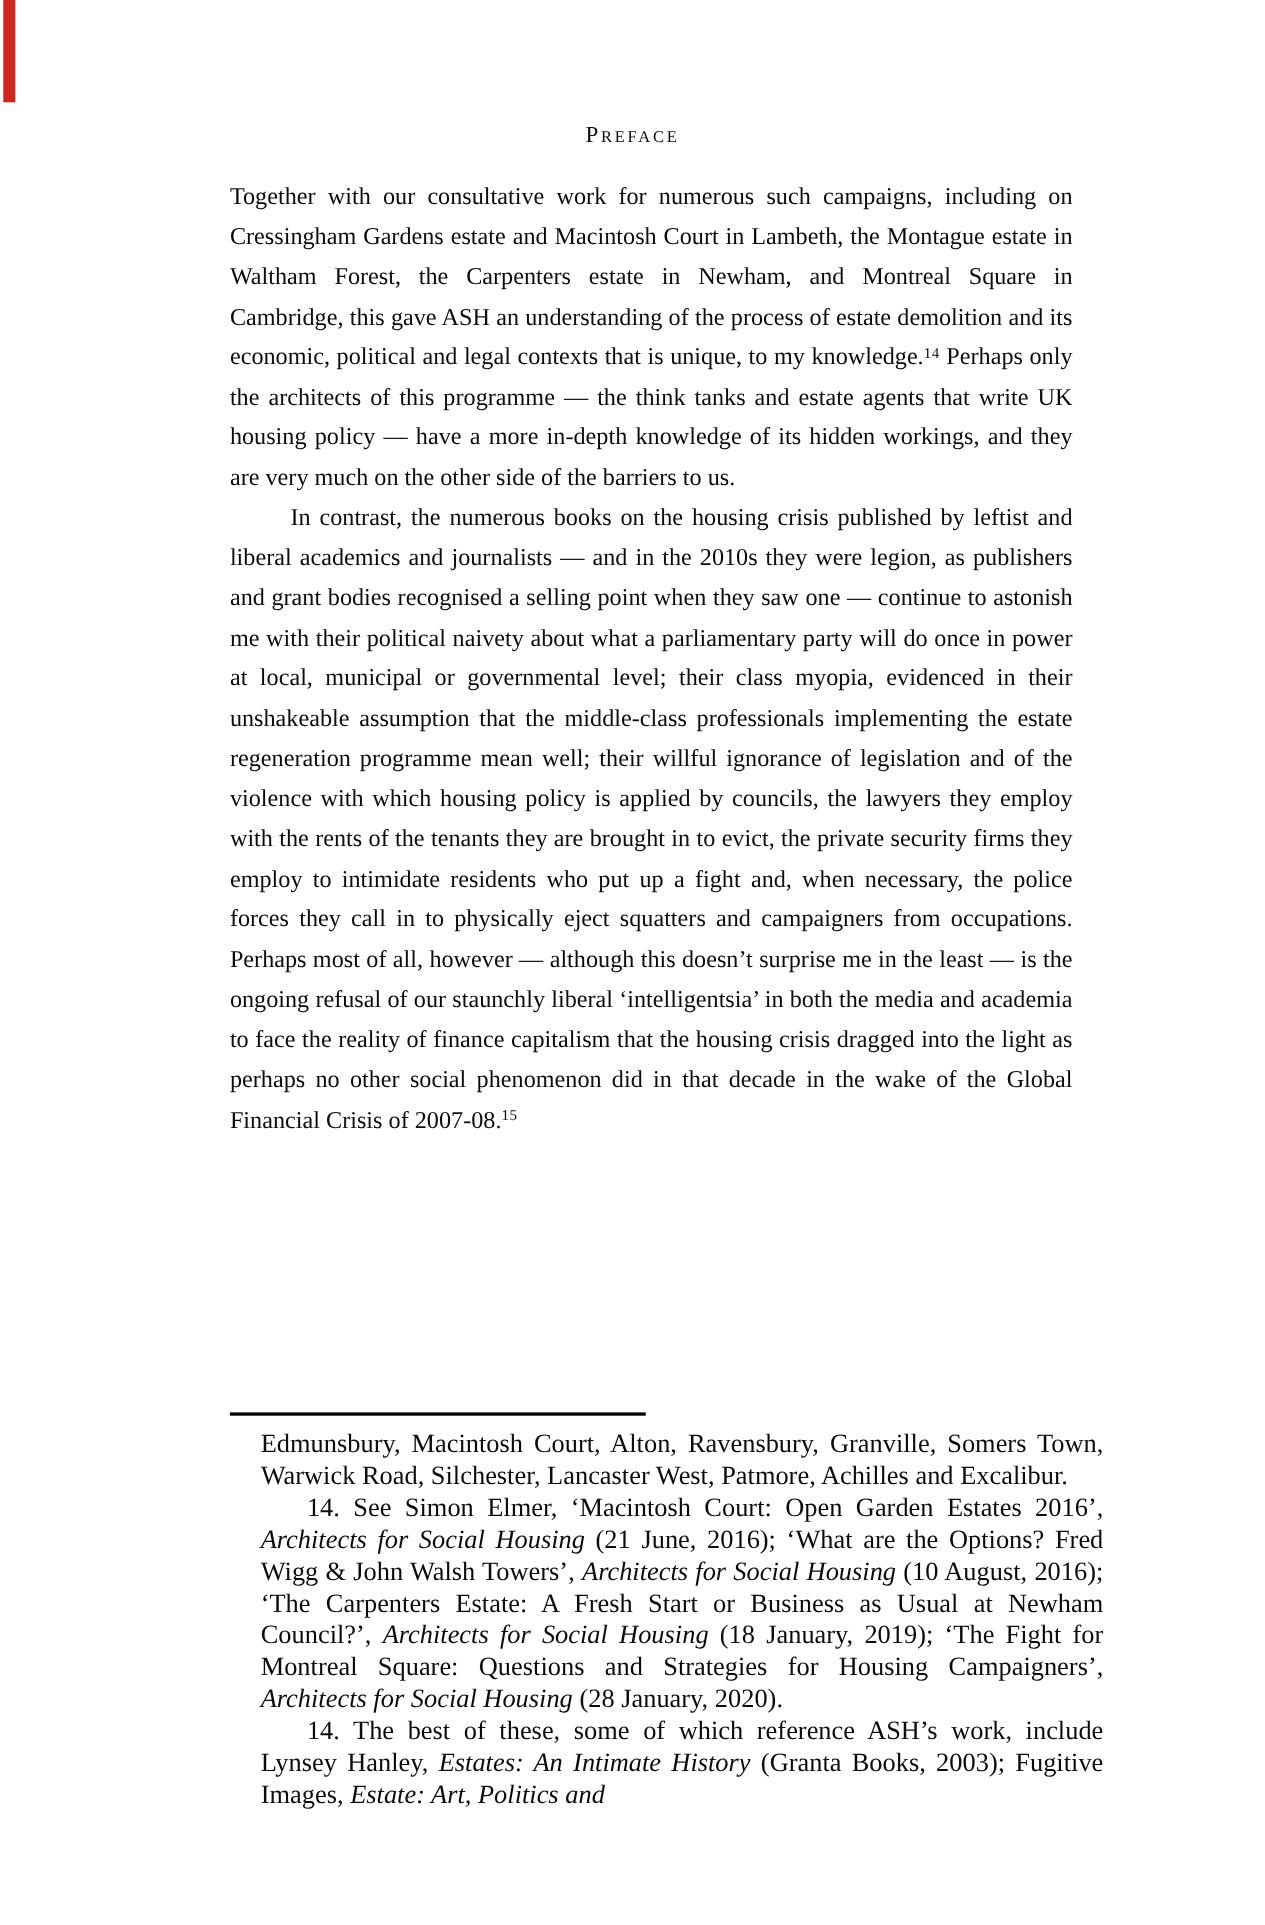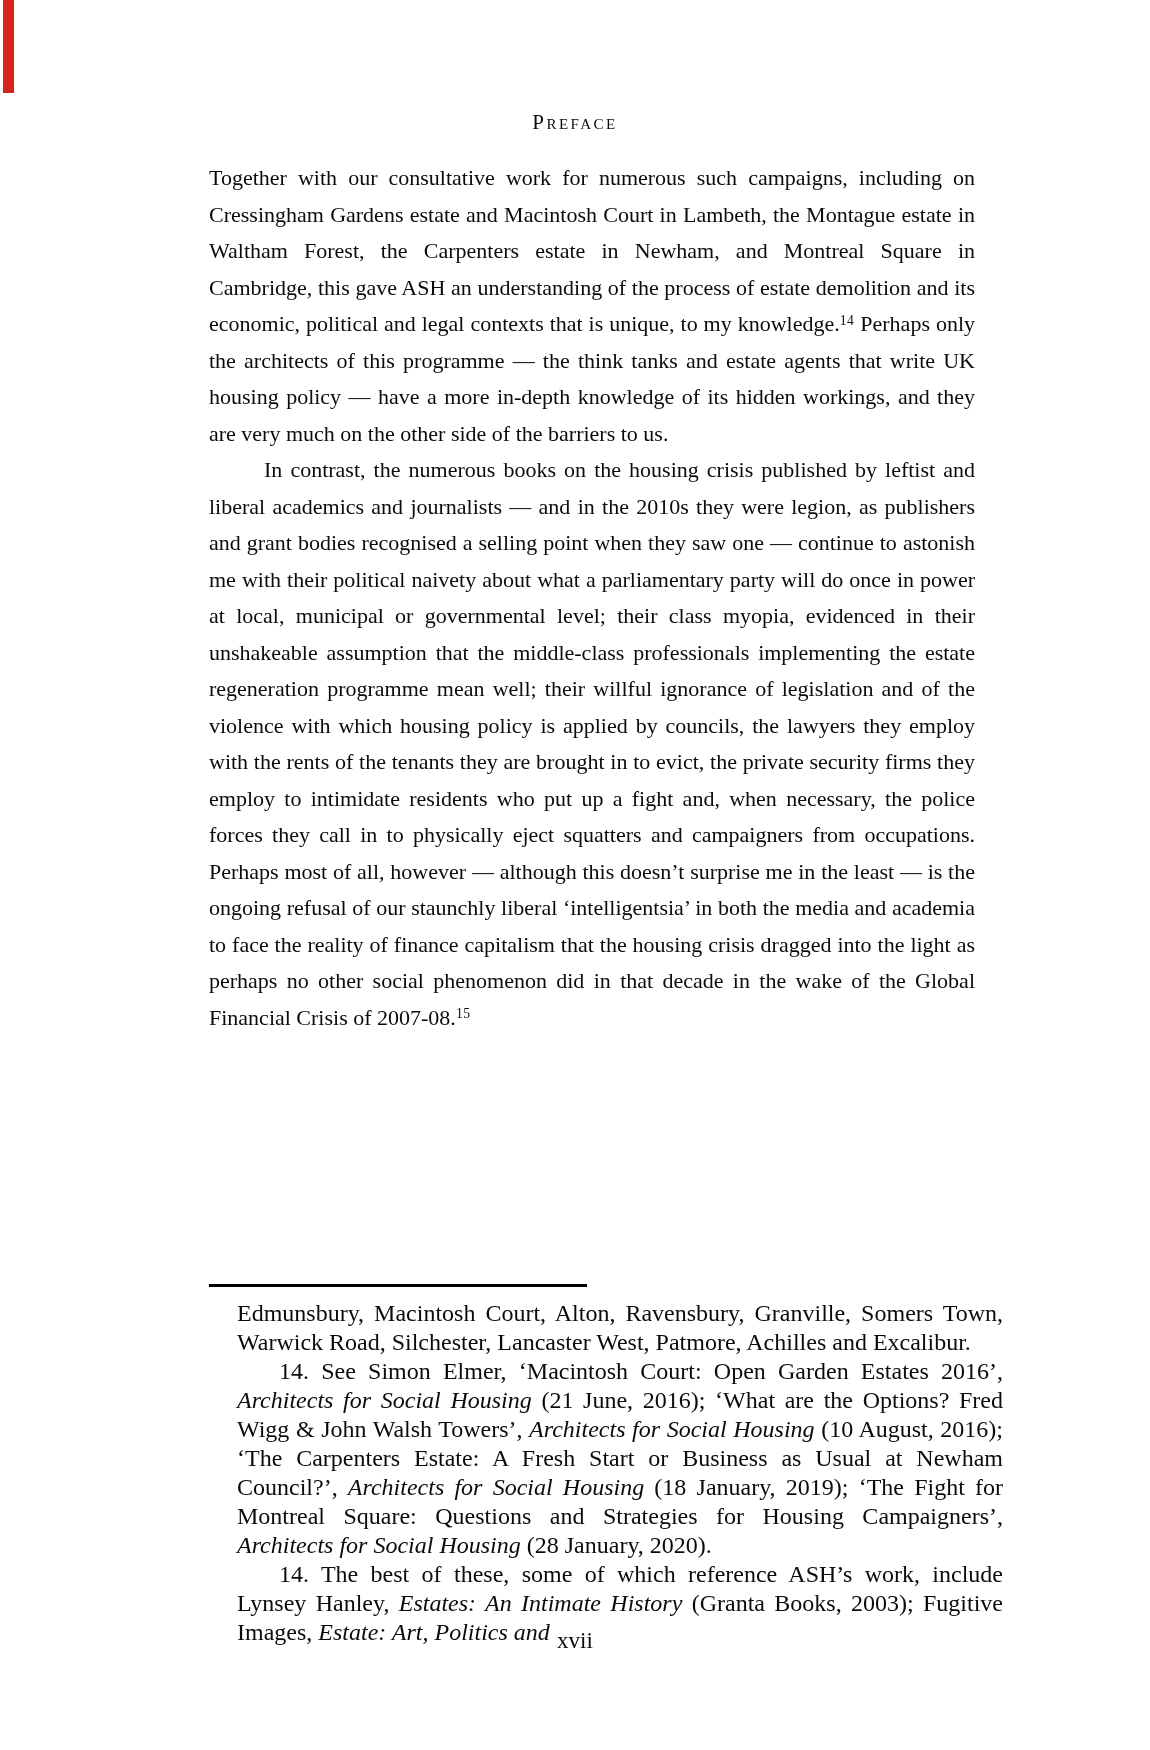--- a/index.html
+++ b/index.html
@@ -96,15 +96,14 @@
   </div>
 
   <div class="footnote-rule"></div>
 
   <div class="footnotes">
     <p><span>Edmunsbury, Macintosh Court, Alton, Ravensbury, Granville, Somers Town, Warwick Road, Silchester, Lancaster West, Patmore, Achilles and Excalibur.</span></p>
     <p class="note-indent"><span>14. See Simon Elmer, ‘Macintosh Court: Open Garden Estates 2016’, </span><span style="font-style: italic;">Architects for Social Housing</span><span> (21 June, 2016); ‘What are the Options? Fred Wigg &amp; John Walsh Towers’, </span><span style="font-style: italic;">Architects for Social Housing</span><span> (10 August, 2016); ‘The Carpenters Estate: A Fresh Start or Business as Usual at Newham Council?’, </span><span style="font-style: italic;">Architects for Social Housing</span><span> (18 January, 2019); ‘The Fight for Montreal Square: Questions and Strategies for Housing Campaigners’, </span><span style="font-style: italic;">Architects for Social Housing</span><span> (28 January, 2020).</span></p>
     <p class="note-indent"><span>14. The best of these, some of which reference ASH’s work, include Lynsey Hanley, </span><span style="font-style: italic; font-family: Liberation Serif, serif;">Estates: An Intimate History</span><span> (Granta Books, 2003); Fugitive Images, </span><span style="font-style: italic;">Estate: Art, Politics and</span></p>
   </div>
 
-  <div class="page-number">xvii</div>
 
 </div>
 
 </body></html>

